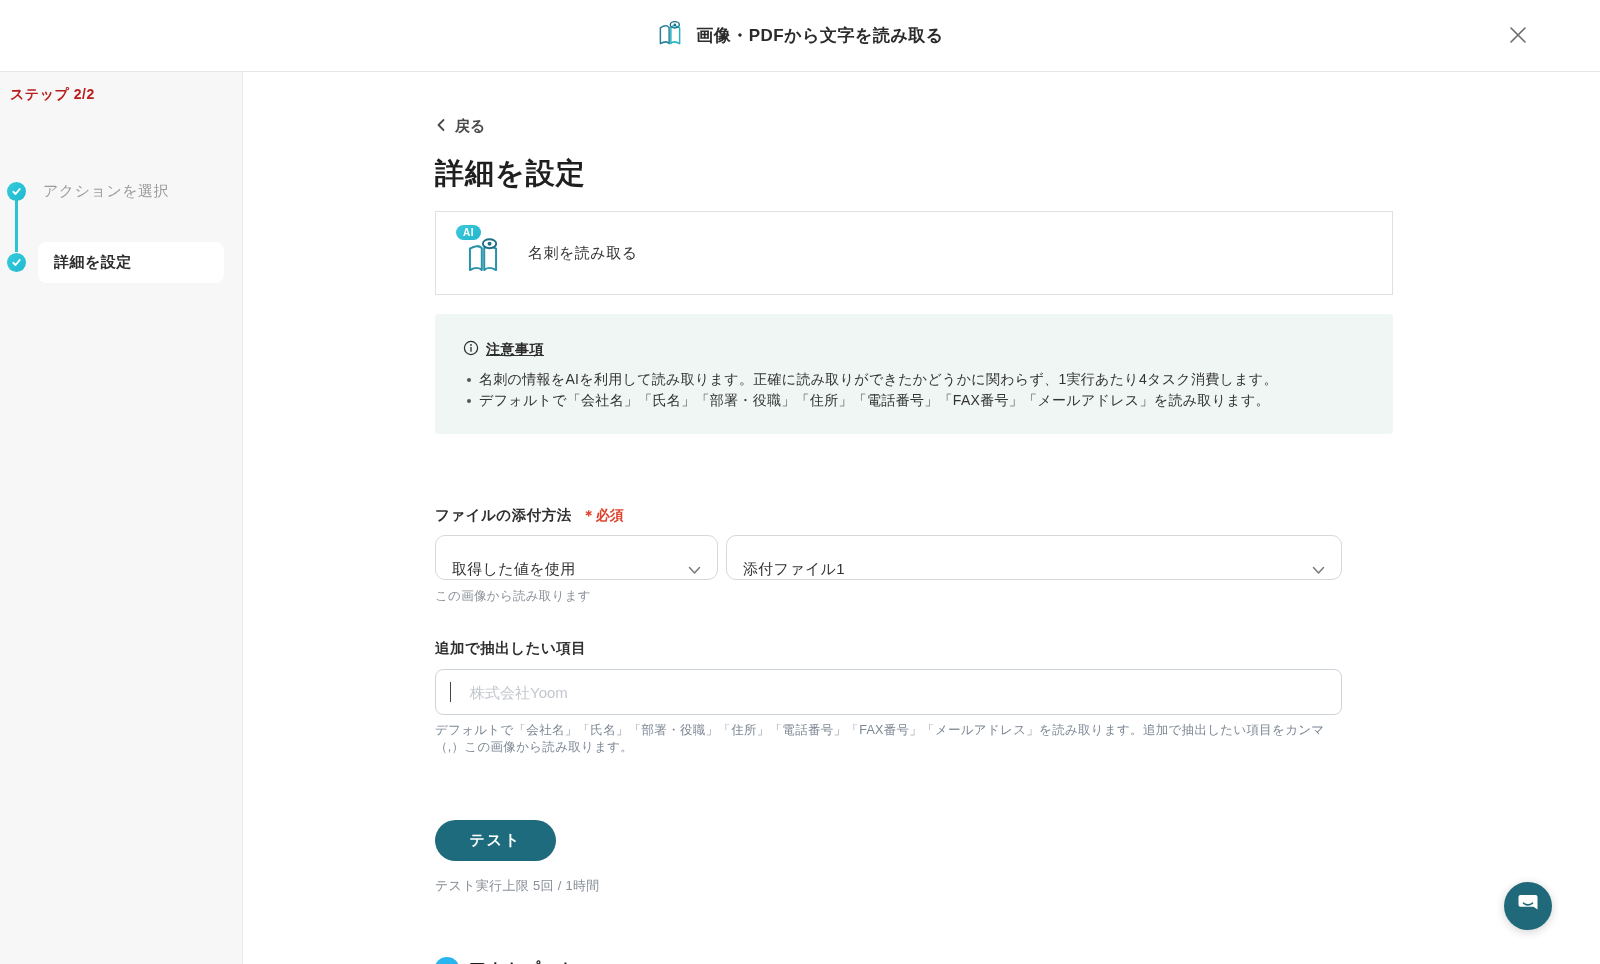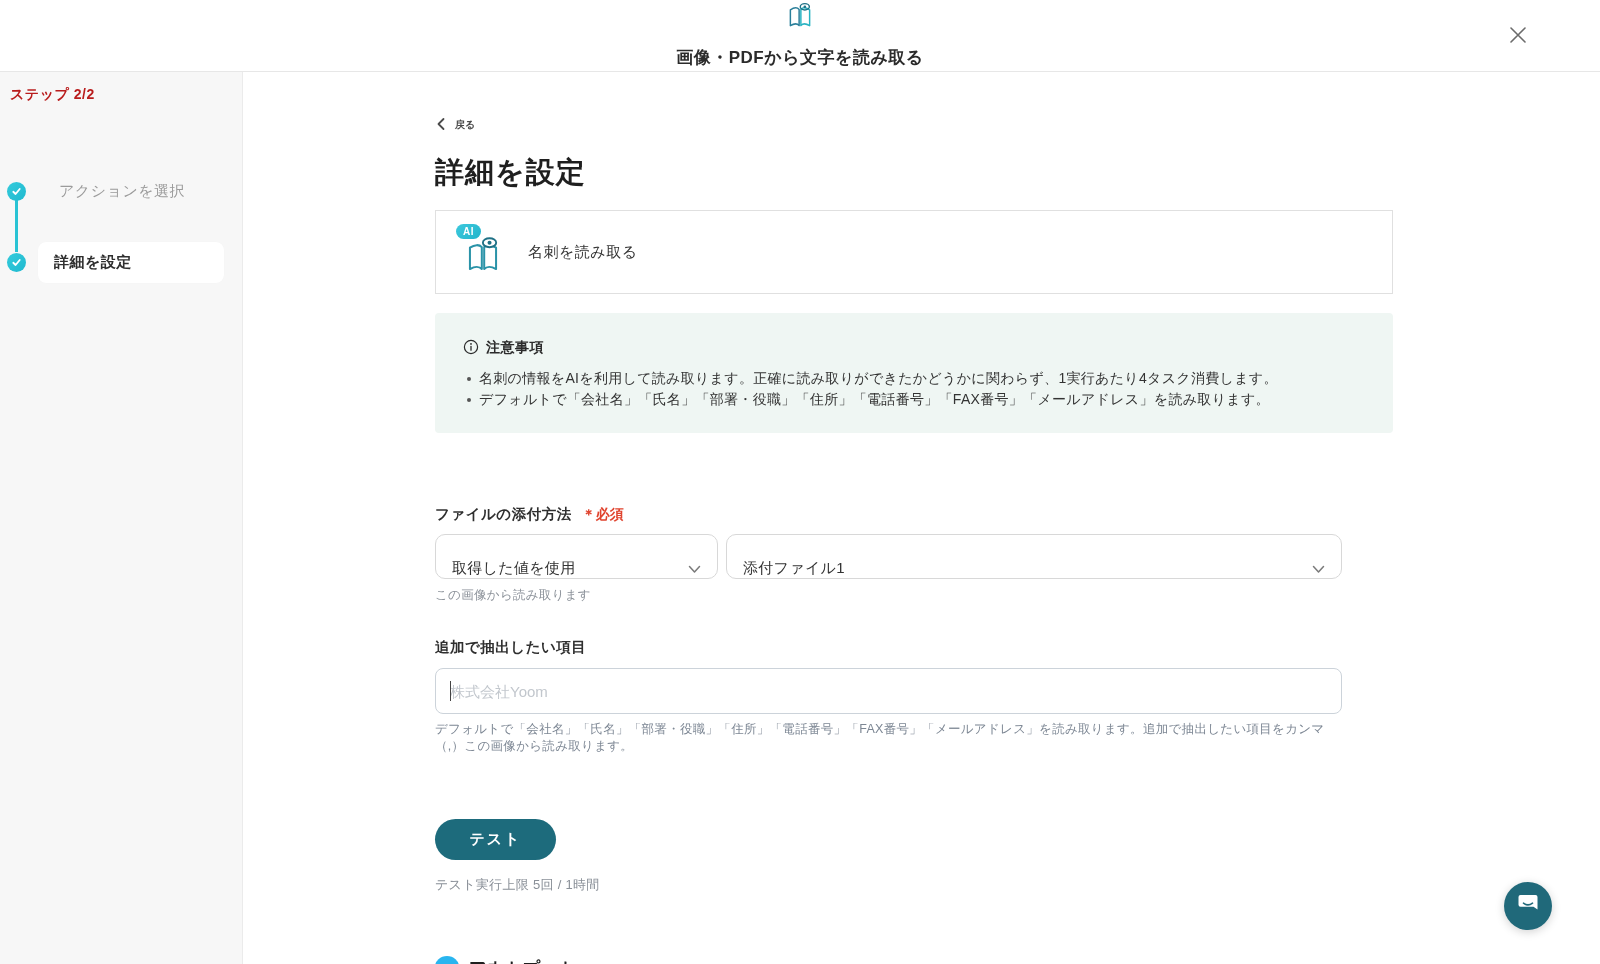--- a/index.html
+++ b/index.html
@@ -3,83 +3,83 @@
 <meta charset="utf-8">
 <style>
   * { margin:0; padding:0; box-sizing:border-box; }
   html,body { background:#fff; }
   body { font-family:"Liberation Sans","DejaVu Sans",sans-serif; color:#333; }
   .app { position:relative; width:1600px; height:964px; background:#fff; overflow:hidden; }
 
   
   .header { position:absolute; top:0; left:0; right:0; height:72px; background:#fff;
             border-bottom:1px solid #e7e7e7; display:flex; align-items:center; justify-content:center; }
-  .header-title-wrap { display:flex; align-items:center; gap:12px;flex-direction:column; }
+  .header-title-wrap { display:flex; align-items:center; gap:12px; }
   .header-title { font-size:17px; font-weight:bold; color:#2b2b2b; letter-spacing:.5px; }
   .close-btn { position:absolute; right:66px; top:20px; width:32px; height:32px; display:flex;
                align-items:center; justify-content:center; cursor:pointer; background:none; border:none; }
 
   
   .bookeye { position:relative; display:inline-block; }
 
   
   .sidebar { position:absolute; top:72px; left:0; bottom:0; width:243px; background:#f7f7f7;
              border-right:1px solid #ebebeb; }
   .step-header { font-size:14px; font-weight:bold; color:#b91c1c; padding:14px 0 0 10px; letter-spacing:.5px;}
   .stepper { position:relative; margin-top:28px; }
   .step-line { position:absolute; left:15px; top:132px; width:3px; height:58px; background:#29c3d4;
                transform:translateY(-70px); }
   .step-row { position:absolute; left:0; right:18px; display:flex; align-items:center; }
   .step-row.s1 { top:50px; }
   .step-row.s2 { top:110px; }
   .step-check { width:19px; height:19px; border-radius:50%; background:linear-gradient(135deg,#35cbdc,#1fb9cf);
                 display:flex; align-items:center; justify-content:center; margin-left:7px; flex:0 0 19px; z-index:2; }
-  .step-label-1 { margin-left:33px; font-size:15px; color:#9b9b9b; letter-spacing:.5px;}
+  .step-label-1 { margin-left:17px; font-size:15px; color:#9b9b9b; letter-spacing:.5px;}
   .step-card { margin-left:12px; background:#fff; border-radius:8px; padding:11px 16px; flex:1;
                font-size:15px; font-weight:bold; color:#2f2f2f; letter-spacing:.5px; box-shadow:0 0 1px rgba(0,0,0,.04); cursor:pointer;}
 
   
   .main { position:absolute; top:72px; left:243px; right:0; bottom:0; background:#fff; overflow:hidden; }
   .content { padding:45px 0 0 192px; width:1150px; }
 
-  .back-link { display:inline-flex; align-items:center; gap:8px; font-size:10px; color:#4a4a4a;
+  .back-link { display:inline-flex; align-items:center; gap:8px; font-size:15px; color:#4a4a4a;
                cursor:pointer; font-weight:bold; }
   .page-title { margin-top:18px; font-size:29px; font-weight:bold; color:#1f1f1f; letter-spacing:1px; }
 
   .action-card { margin-top:17px; width:958px; height:84px; border:1px solid #e0e0e0; border-radius:0;
                  display:flex; align-items:center; padding:0 24px; gap:24px; background:#fff; }
   .ai-icon-wrap { position:relative; width:44px; height:52px; flex:0 0 44px; }
   .ai-badge { position:absolute; top:-2px; left:-4px; background:linear-gradient(135deg,#3cc9dd,#23b5cb);
               color:#fff; font-size:10px; font-weight:bold; border-radius:9px; padding:2px 7px; z-index:3; letter-spacing:.5px;}
   .ai-book { position:absolute; left:4px; top:10px; }
   .action-card-label { font-size:15px; color:#333; letter-spacing:.5px; }
 
   .notice { margin-top:19px; width:958px; background:#eff6f3; border-radius:4px; padding:26px 28px 23px; }
-  .notice-title-row { display:flex; gap:7px; }
+  .notice-title-row { display:flex; align-items:center; gap:7px;text-decoration:underline; }
   .notice-title { font-size:14px; font-weight:bold; color:#2b2b2b; letter-spacing:.5px; }
   .notice-list { margin-top:9px; list-style:none; }
   .notice-list li { position:relative; padding-left:16px; font-size:14px; color:#333; line-height:21px; letter-spacing:.3px;}
   .notice-list li::before { content:""; position:absolute; left:4px; top:9px; width:4px; height:4px;
                             border-radius:50%; background:#555; }
 
   .field-label-row { display:flex; align-items:baseline; gap:10px; }
   .field-label { font-size:14.5px; font-weight:bold; color:#2f2f2f; letter-spacing:.5px; }
   .required { font-size:14px; color:#e0442f; font-weight:bold; }
   .attach-row { margin-top:72px; }
   .selects-row { margin-top:10px; display:flex; gap:8px; }
   .select-box { height:45px; border:1px solid #d8d8d8; border-radius:10px; background:#fff;
                 display:flex; align-items:flex-end; justify-content:space-between; padding:0 16px; cursor:pointer; }
   .select-box.w1 { width:283px; }
   .select-box.w2 { width:616px; }
   .select-value { font-size:15px; color:#333; letter-spacing:.3px; }
   .hint { margin-top:8px; font-size:12.5px; color:#8a9098; letter-spacing:.3px; }
 
   .extra-row { margin-top:34px; }
   .input-wrap { position:relative; margin-top:11px; width:907px; }
-  .text-input { width:100%; height:46px; border:1px solid #ccd3da; border-radius:8px; padding:0 16px 0 14px;
+  .text-input { width:100%; height:46px; border:1px solid #ccd3da; border-radius:8px; padding:0 16px 0 34px;
                 font-size:15px; color:#333; outline:none; font-family:inherit; background:#fff; }
   .text-input::placeholder { color:#c2c7cd; }
   .caret { position:absolute; left:15px; top:13px; width:1px; height:20px; background:#444; }
   .hint2 { margin-top:7px; width:907px; font-size:12.5px; color:#7d8794; line-height:17px; letter-spacing:.3px; }
 
   .test-btn { margin-top:64px; width:121px; height:41px; border:none; border-radius:21px; background:#1d6b7c;
               color:#fff; font-size:15px; font-weight:bold; letter-spacing:2px; cursor:pointer; font-family:inherit; }
   .test-limit { margin-top:16px; font-size:13px; color:#8a9098; letter-spacing:.3px; }
 
   .output-row { margin-top:62px; display:flex; align-items:center; gap:10px; }

